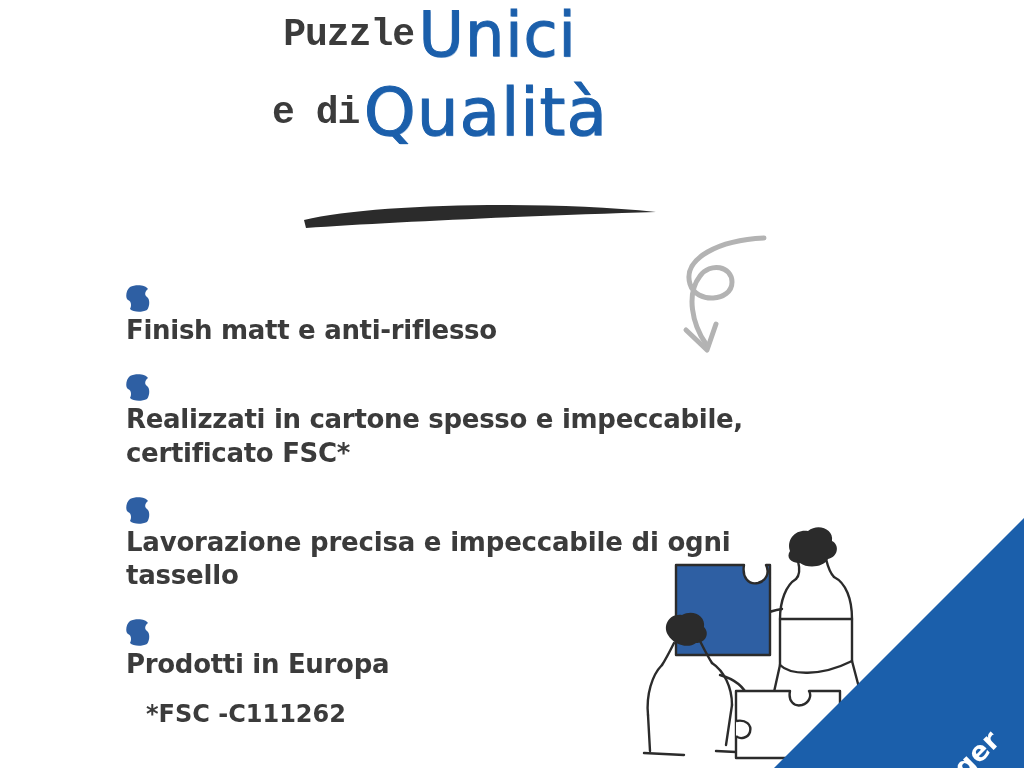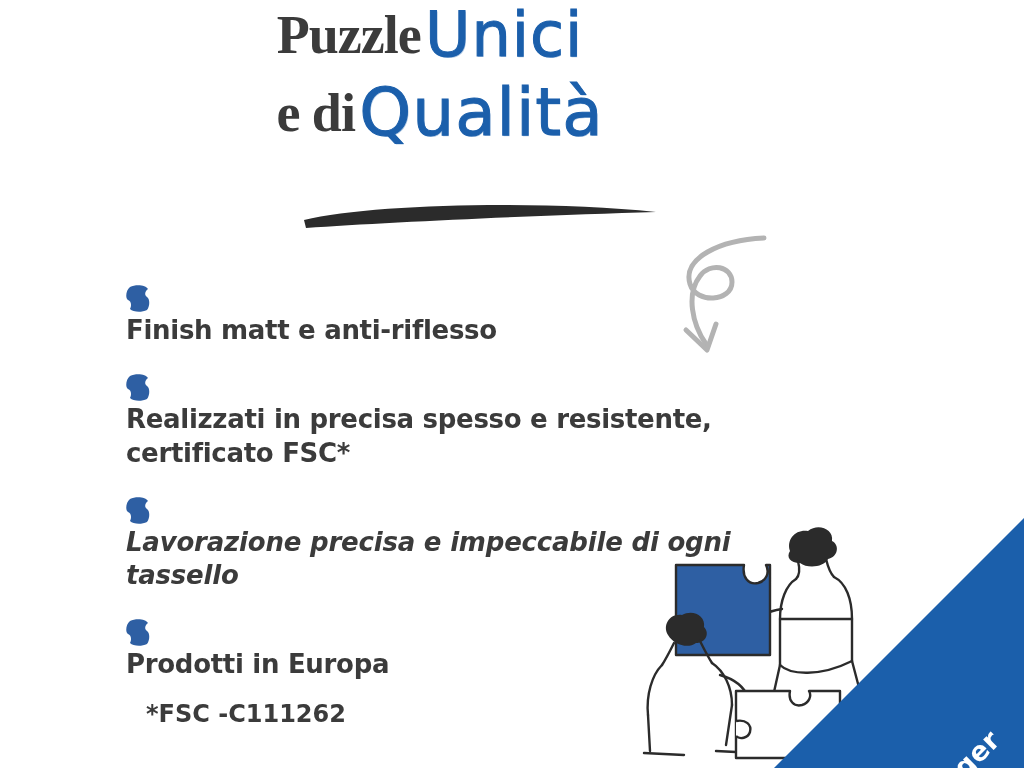--- a/index.html
+++ b/index.html
@@ -27,23 +27,23 @@
     left: 0;
     top: 4px;
     width: 860px;
     text-align: center;
   }
   .headline-line {
     white-space: nowrap;
     line-height: 1.0;
   }
   .hl-dark {
-    font-family: Liberation Serif, serif;
-    font-weight: bold;
-    font-size: 54px;
+    font-family: Liberation Mono, monospace;
+    font-weight: bold;
+    font-size: 38px;
     color: #3b3b3b;
     letter-spacing: -1px;
     vertical-align: middle;
   }
   .hl-blue {
     font-family: "DejaVu Sans", sans-serif;
     font-weight: normal;
     font-size: 62px;
     color: #1b5fab;
     vertical-align: middle;
@@ -100,21 +100,20 @@
   .bullet-text {
     font-family: "DejaVu Sans", sans-serif;
     font-weight: bold;
     font-size: 26px;
     line-height: 1.28;
     color: #3b3b3b;
     letter-spacing: -0.3px;
   }
   .bullet-row.indent .bullet-text {
     letter-spacing: -0.2px;
-    font-style: italic;
   }
 
   
   .footnote {
     position: absolute;
     left: 146px;
     top: 700px;
     font-family: "DejaVu Sans", sans-serif;
     font-weight: bold;
     font-size: 24px;
@@ -194,21 +193,21 @@
       <svg class="bullet-icon" viewBox="0 0 26 30">
         <path d="M4 3 C 10 0, 20 1, 22 5 C 19 7, 18 11, 21 13 C 24 15, 24 22, 21 26 C 15 29, 7 28, 4 25 C 6 21, 5 17, 2 16 C -1 14, 0 6, 4 3 Z" fill="#2e5fa3"></path>
       </svg>
       <div class="bullet-text">Finish matt e anti-riflesso</div>
     </div>
 
     <div class="bullet-row">
       <svg class="bullet-icon" viewBox="0 0 26 30">
         <path d="M4 3 C 10 0, 20 1, 22 5 C 19 7, 18 11, 21 13 C 24 15, 24 22, 21 26 C 15 29, 7 28, 4 25 C 6 21, 5 17, 2 16 C -1 14, 0 6, 4 3 Z" fill="#2e5fa3"></path>
       </svg>
-      <div class="bullet-text">Realizzati in precisa spesso e resistente, certificato FSC*</div>
+      <div class="bullet-text">Realizzati in cartone spesso e impeccabile, certificato FSC*</div>
     </div>
 
     <div class="bullet-row indent">
       <svg class="bullet-icon" viewBox="0 0 26 30">
         <path d="M4 3 C 10 0, 20 1, 22 5 C 19 7, 18 11, 21 13 C 24 15, 24 22, 21 26 C 15 29, 7 28, 4 25 C 6 21, 5 17, 2 16 C -1 14, 0 6, 4 3 Z" fill="#2e5fa3"></path>
       </svg>
       <div class="bullet-text">Lavorazione precisa e impeccabile di ogni tassello</div>
     </div>
 
     <div class="bullet-row">

